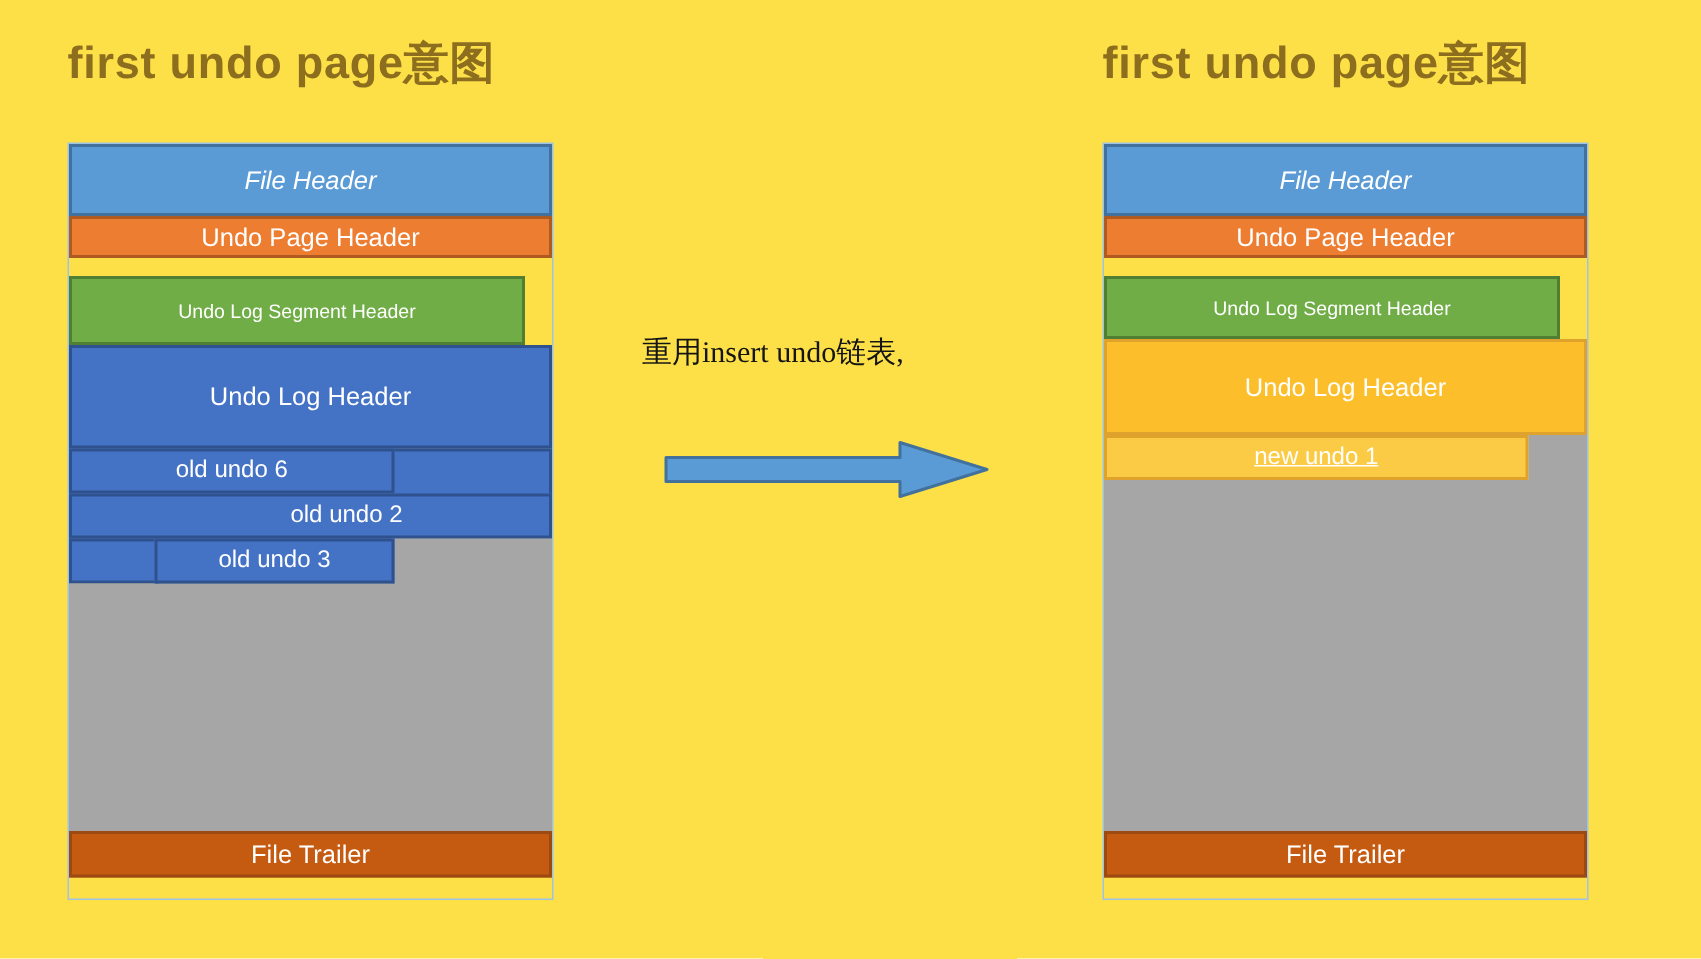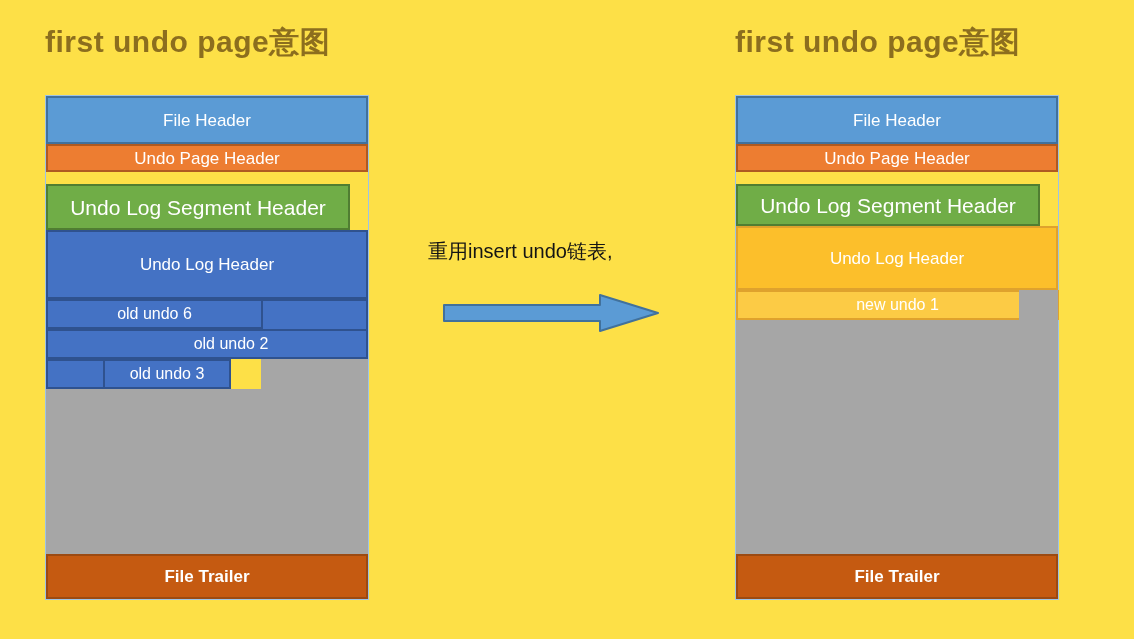--- a/index.html
+++ b/index.html
@@ -19,47 +19,46 @@
     border:1px solid var(--outline);box-sizing:content-box;
   }
   .column-left{left:45px;}
   .column-right{left:735px;}
   .block{
     position:absolute;box-sizing:border-box;
     display:flex;align-items:center;justify-content:center;
     color:var(--text);font-size:17px;line-height:1;
   }
   
-  .b-filehdr   {top:0;   left:0;right:0;height:48px;background:var(--lightBlue);border:2px solid var(--lightBlueBorder);}
+  .b-filehdr   {top:0;   left:0;right:0;height:48px;background:var(--lightBlue);border:2px solid var(--lightBlueBorder);font-style:italic;}
   .b-pagehdr   {top:48px;left:0;right:0;height:28px;background:var(--orange);   border:2px solid var(--orangeBorder);}
-  .b-seghdr    {left:0;right:18px;background:var(--green);border:2px solid var(--greenBorder);font-size:21px;}
-  .b-trailer   {top:458px;left:0;right:0;height:45px;background:var(--darkOrange);border:2px solid var(--darkOrangeBorder);font-weight:bold;}
+  .b-seghdr    {left:0;right:18px;background:var(--green);border:2px solid var(--greenBorder);font-size:13px;}
+  .b-trailer   {top:458px;left:0;right:0;height:31px;background:var(--darkOrange);border:2px solid var(--darkOrangeBorder);}
   
   .b-seghdr-l  {top:88px;height:46px;}
   .b-loghdr-l  {top:134px;left:0;right:0;height:69px;background:var(--blue);border:2px solid var(--blueBorder);}
   .b-rowbg     {top:203px;left:0;right:0;height:60px;background:var(--blue);border:2px solid var(--blueBorder);}
   .b-old1      {top:203px;left:0;width:217px;height:30px;background:var(--blue);border:2px solid var(--blueBorder);font-size:16px;}
   .b-old2      {top:233px;left:0;right:0;height:30px;background:var(--blue);border:2px solid var(--blueBorder);font-size:16px;padding-left:48px;}
   .b-old3strip {top:263px;left:0;width:60px;height:30px;background:var(--blue);border:2px solid var(--blueBorder);}
   .b-gray3     {top:263px;left:215px;right:0;height:32px;background:var(--gray);}
-  .b-old3      {top:263px;left:57px;width:128px;height:30px;background:var(--blue);border:2px solid var(--blueBorder);font-size:16px;z-index:2;}
+  .b-old3      {top:263px;left:57px;width:160px;height:30px;background:var(--blue);border:2px solid var(--blueBorder);font-size:16px;z-index:2;}
   .b-graymain-l{top:293px;left:0;right:0;height:165px;background:var(--gray);}
   
   .b-seghdr-r  {top:88px;height:42px;}
   .b-loghdr-r  {top:130px;left:0;right:0;height:64px;background:var(--yellow);border:2px solid var(--yellowBorder);}
-  .b-new1      {top:194px;left:0;width:323px;height:30px;background:var(--yellowLight);border:2px solid var(--yellowBorder);font-size:16px;}
+  .b-new1      {top:194px;left:0;width:283px;height:30px;background:var(--yellowLight);border:2px solid var(--yellowBorder);font-size:16px;text-decoration:underline;}
   .b-grayn     {top:194px;left:283px;right:0;height:30px;background:var(--gray);}
   .b-graymain-r{top:224px;left:0;right:0;height:234px;background:var(--gray);}
   
   .annotation{
     position:absolute;left:428px;top:221px;width:300px;
-    font-family:Liberation Sans, sans-serif;
+    font-family:Liberation Serif, serif;
     font-size:20px;line-height:29px;color:var(--annotation);
     white-space:nowrap;
-    margin-top:16px;
   }
   .arrow-wrap{position:absolute;left:442px;top:292px;width:220px;height:42px;}
 </style>
 </head>
 <body>
 
 <div class="stage">
 
   <h1 class="title title-left">first undo page意图</h1>
   <h1 class="title title-right">first undo page意图</h1>

